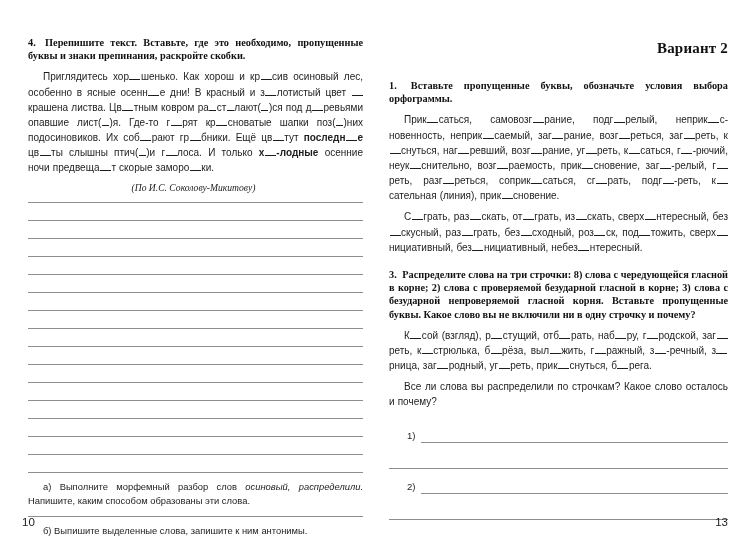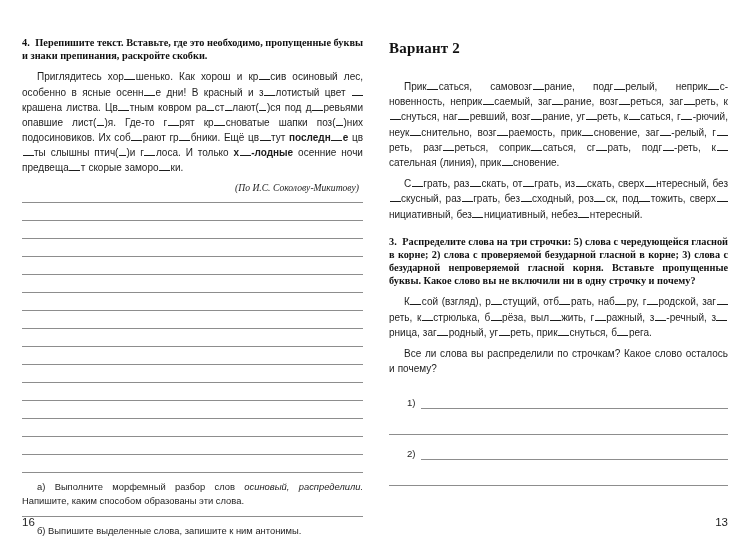--- a/index.html
+++ b/index.html
@@ -23,30 +23,30 @@
     display: flex;
     box-sizing: border-box;
   }
   .page {
     position: relative;
     box-sizing: border-box;
     height: 540px;
   }
   .page-left {
     width: 375px;
-    padding: 36px 12px 0 22px;
+    padding: 36px 12px 0 28px;
   }
   .page-right {
     width: 375px;
     padding: 36px 22px 0 14px;
   }
 
   
   .variant-title {
-    text-align: left;
+    text-align: right;
     font-family: "Liberation Serif", "DejaVu Serif", serif;
     font-weight: bold;
     font-size: 15px;
     letter-spacing: 0.2px;
     margin: 4px 0 22px 0;
     color: #111;
   }
   .task-head {
     font-family: "Liberation Serif", "DejaVu Serif", serif;
     font-weight: bold;
@@ -89,21 +89,21 @@
     display: inline-block;
     border-bottom: 1px solid #1d1d1d;
     width: 7px;
     height: 0.72em;
     margin: 0 0.5px;
   }
   .attrib {
     font-family: "Liberation Serif", "DejaVu Serif", serif;
     font-style: italic;
     font-size: 9.6px;
-    text-align: right;
+    text-align: center;
     margin: 1px 0 0 0;
     padding-right: 4px;
     color: #1d1d1d;
   }
 
   
   .rules {
     margin: 9px 0 0 0;
   }
   .rule {
@@ -215,47 +215,51 @@
       Напишите, каким способом образованы эти слова.
     </p>
 
     <div class="sep-rule"></div>
 
     <p class="sub-task tall">
       <span>б)</span>
       <span>Выпишите выделенные слова, запишите к ним антонимы.</span>
     </p>
 
-    <div class="folio folio-left">16</div>
+    <div class="folio folio-left">10</div>
   </section>
 
   <section class="page page-right">
 
     <h1 class="variant-title">Вариант 2</h1>
 
+    <p class="task-head">
+      <span class="num">1.</span>
+      <span>Вставьте пропущенные буквы, обозначьте условия выбора орфограммы.</span>
+    </p>
 
     <p class="body-text">
       Прик<span class="gap"></span>саться, самовозг<span class="gap"></span>рание, подг<span class="gap"></span>релый, неприк<span class="gap"></span>с-<wbr>новенность,
       неприк<span class="gap"></span>саемый, заг<span class="gap"></span>рание, возг<span class="gap"></span>реться, заг<span class="gap"></span>реть,
       к<span class="gap"></span>снуться, наг<span class="gap"></span>ревший, возг<span class="gap"></span>рание, уг<span class="gap"></span>реть, к<span class="gap"></span>саться, г<span class="gap"></span>-<wbr>рючий,
       неук<span class="gap"></span>снительно, возг<span class="gap"></span>раемость, прик<span class="gap"></span>сновение, заг<span class="gap"></span>-<wbr>релый,
       г<span class="gap"></span>реть, разг<span class="gap"></span>реться, соприк<span class="gap"></span>саться, сг<span class="gap"></span>рать, подг<span class="gap"></span>-<wbr>реть,
       к<span class="gap"></span>сательная (линия), прик<span class="gap"></span>сновение.
     </p>
 
 
     <p class="body-text">
       С<span class="gap"></span>грать, раз<span class="gap"></span>скать, от<span class="gap"></span>грать, из<span class="gap"></span>скать, сверх<span class="gap"></span>нтересный,
       без<span class="gap"></span>скусный, раз<span class="gap"></span>грать, без<span class="gap"></span>сходный, роз<span class="gap"></span>ск, под<span class="gap"></span>тожить,
       сверх<span class="gap"></span>нициативный, без<span class="gap"></span>нициативный, небез<span class="gap"></span>нтересный.
     </p>
 
     <p class="task-head" style="margin-top:13px">
       <span class="num">3.</span>
-      <span>Распределите слова на три строчки: 5) слова с чередующейся гласной в корне; 2) слова с проверяемой безударной гласной в корне; 3) слова с безударной непроверяемой гласной корня. Вставьте пропущенные буквы. Какое слово вы не включили ни в одну строчку и почему?</span>
+      <span>Распределите слова на три строчки: 8) слова с чередующейся гласной в корне; 2) слова с проверяемой безударной гласной в корне; 3) слова с безударной непроверяемой гласной корня. Вставьте пропущенные буквы. Какое слово вы не включили ни в одну строчку и почему?</span>
     </p>
 
     <p class="body-text">
       К<span class="gap"></span>сой (взгляд), р<span class="gap"></span>стущий, отб<span class="gap"></span>рать, наб<span class="gap"></span>ру, г<span class="gap"></span>родской,
       заг<span class="gap"></span>реть, к<span class="gap"></span>стрюлька, б<span class="gap"></span>рёза, выл<span class="gap"></span>жить, г<span class="gap"></span>ражный, з<span class="gap"></span>-<wbr>речный,
       з<span class="gap"></span>рница, заг<span class="gap"></span>родный, уг<span class="gap"></span>реть, прик<span class="gap"></span>снуться, б<span class="gap"></span>рега.
     </p>
 
     <p class="body-text" style="">Все ли слова вы распределили по строчкам? Какое слово осталось и почему?</p>
 

